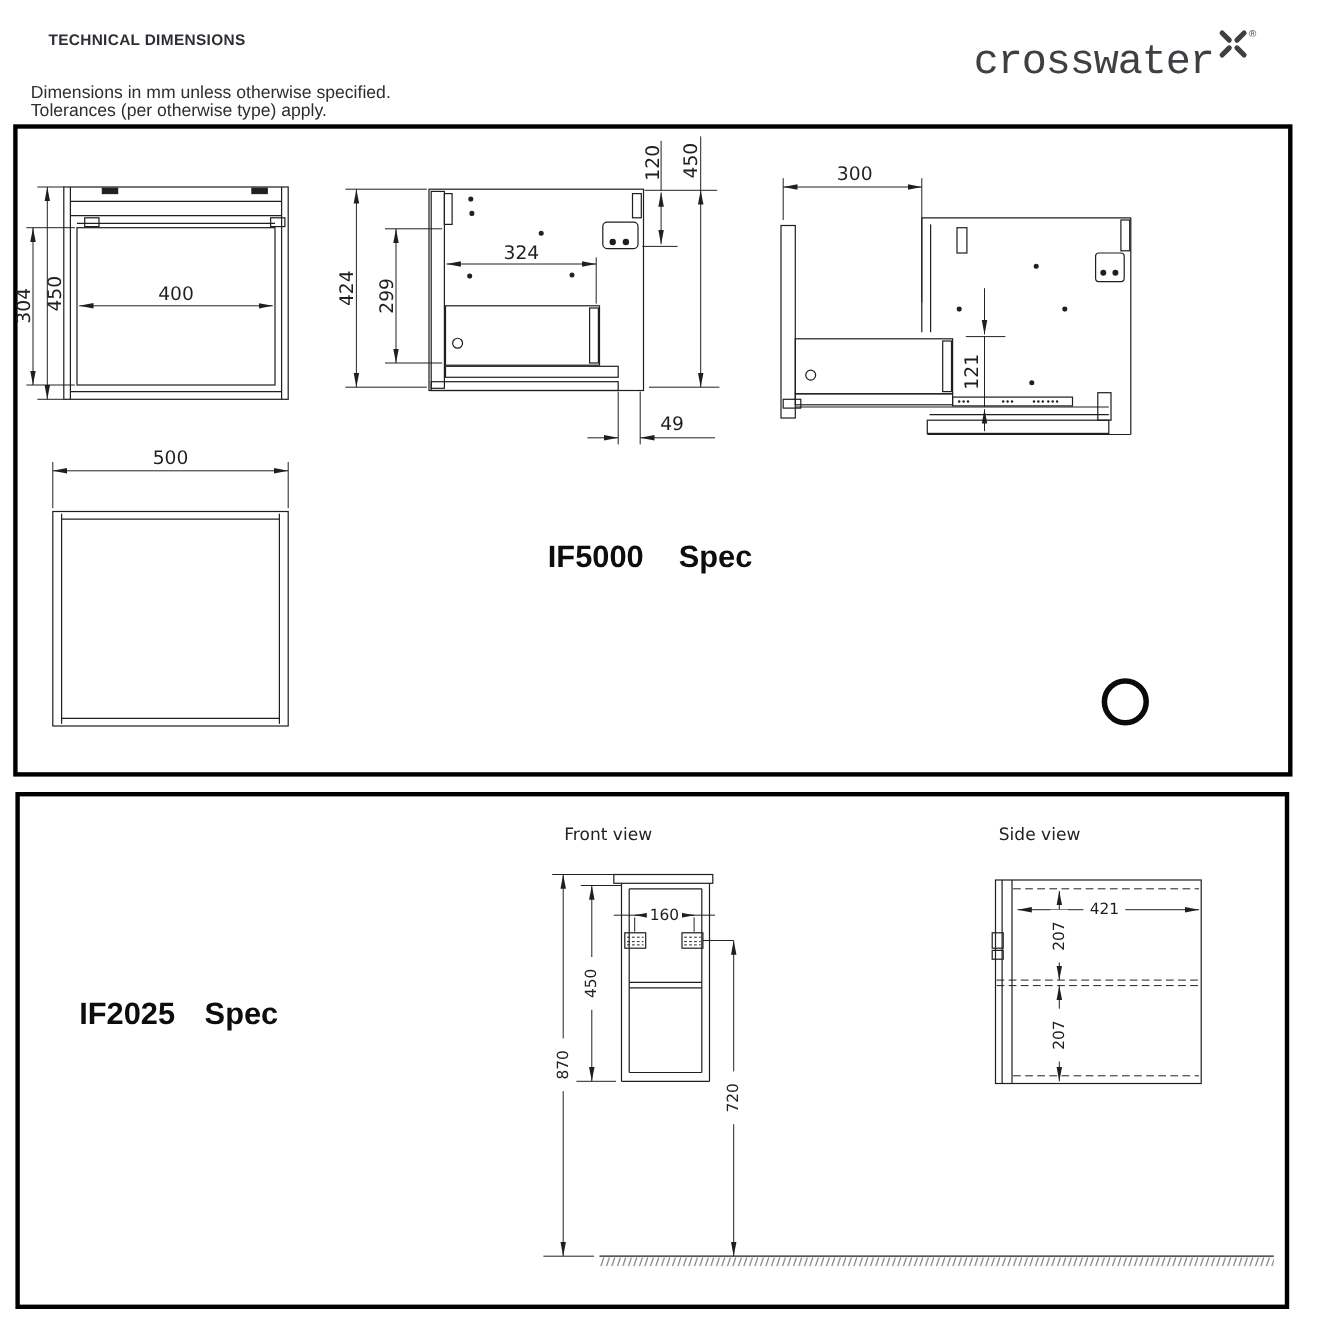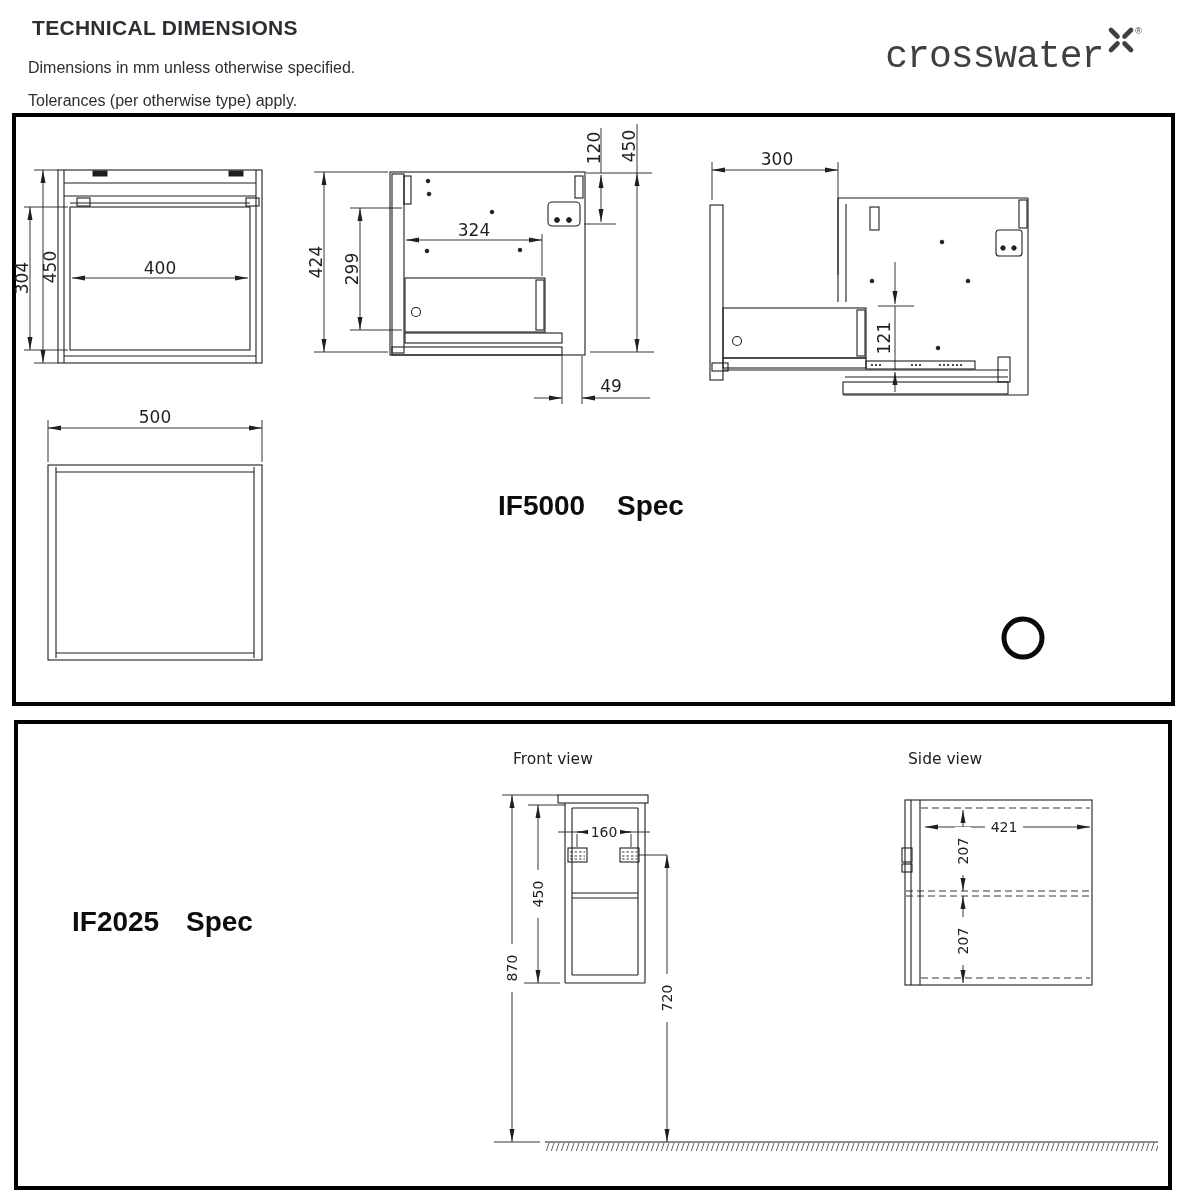--- a/index.html
+++ b/index.html
@@ -1,19 +1,19 @@
 <!DOCTYPE html>
 <html><head>
 <meta charset="utf-8">
 <style>
   html,body{margin:0;padding:0;background:#ffffff;}
   body{width:1200px;height:1200px;position:relative;font-family:"Liberation Sans",sans-serif;color:#2b2e33;}
   .header{position:absolute;left:28px;top:12px;}
-  .header h1{margin:4px;font-size:21px;font-weight:700;letter-spacing:.3px;color:#2b2e33;}
-  .sub1{position:absolute;left:28px;top:43px;}
+  .header h1{margin:16px;font-size:14px;font-weight:700;letter-spacing:.3px;color:#2b2e33;}
+  .sub1{position:absolute;left:28px;top:60px;}
   .sub2{position:absolute;left:28px;top:76px;}
   .logo{position:absolute;right:58px;top:26px;display:flex;align-items:flex-end;}
   .logo-text{font-family:Liberation Mono, monospace;font-size:38px;color:#3f4044;letter-spacing:-1px;line-height:1;}
   .logo-mark{margin-left:4px;margin-bottom:22px;}
   .logo-reg{font-size:9px;color:#3f4044;margin-bottom:40px;}
   svg.sheet{position:absolute;left:0;top:0;}
   .obj{stroke:#1f1f1f;stroke-width:1.1;fill:none;}
   .objf{stroke:#1f1f1f;stroke-width:1;}
   .dimln{stroke:#1f1f1f;stroke-width:.9;fill:none;}
   .dash{stroke:#1f1f1f;stroke-width:.9;fill:none;stroke-dasharray:7 4;}

